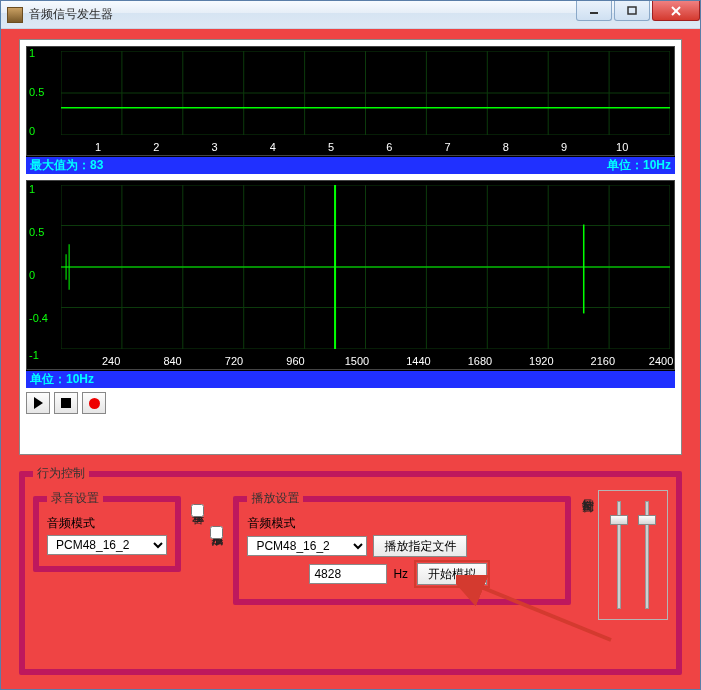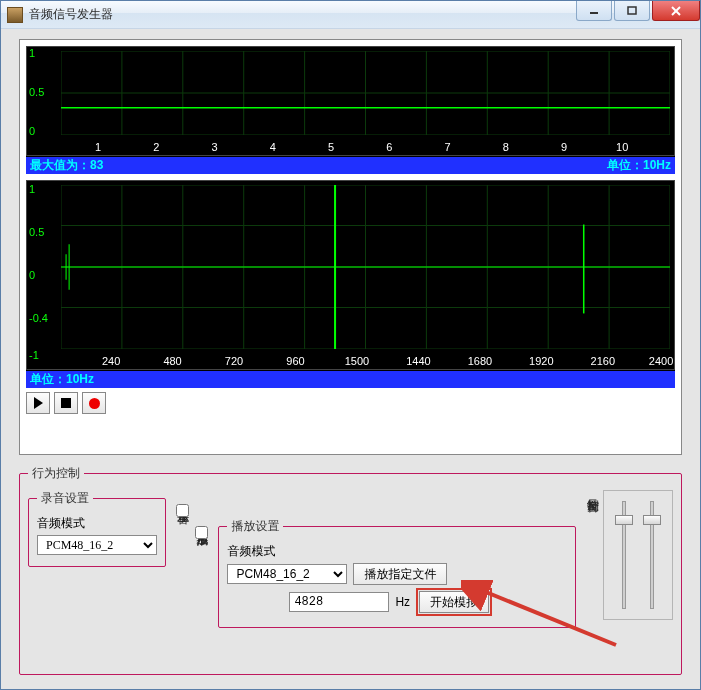--- a/index.html
+++ b/index.html
@@ -8,21 +8,21 @@
   font-size: 12px;
   background: #fff;
   width: 701px;
   height: 690px;
   overflow: hidden;
 }
 .window {
   width: 701px;
   height: 690px;
   border: 1px solid #5a7ea8;
-  background: #e5e5e5;
+  background: #ef4444;
   display: flex;
   flex-direction: column;
 }
 .titlebar {
   height: 28px;
   background: linear-gradient(to bottom, #f7fbff 0%, #e6eef7 45%, #d6e4f2 46%, #dde9f5 100%);
   border-bottom: 1px solid #c6d5e6;
   display: flex;
   align-items: center;
   padding: 0 0 0 6px;
@@ -97,21 +97,21 @@
 .tbtn {
   width:24px; height:22px;
   border:1px solid #888;
   background:linear-gradient(#fdfdfd,#e6e6e6);
   display:flex; align-items:center; justify-content:center;
 }
 .tbtn .tri-play { width:0;height:0;border-left:9px solid #000;border-top:6px solid transparent;border-bottom:6px solid transparent; }
 .tbtn .sq-stop { width:10px;height:10px;background:#000; }
 .tbtn .circ-rec { width:11px;height:11px;border-radius:50%;background:#e00; }
 fieldset {
-  border:1px solid #be185d;
+  border:6px solid #be185d;
   border-radius:2px;
   padding:8px;
   font-size:12px;
 }
 fieldset > legend { padding:0 4px; color:#333; }
 .behavior-left { flex:1; }
 .row { display:flex; align-items:center; gap:6px; margin:3px 0; }
 select, input[type=text], button.std {
   font-family:inherit; font-size:12px;
   border:1px solid #8a8a8a; background:#fff;
@@ -280,21 +280,21 @@
             <line x1="5" y1="70" x2="5" y2="96" stroke="#00ff00" stroke-width="1"></line>
             <line x1="8" y1="60" x2="8" y2="106" stroke="#00ff00" stroke-width="1"></line>
           </svg>
         </div>
         <span class="ytick" style="top:4%">1</span>
         <span class="ytick" style="top:27%">0.5</span>
         <span class="ytick" style="top:50%">0</span>
         <span class="ytick" style="top:73%">-0.4</span>
         <span class="ytick" style="top:96%;transform:translateY(-100%);">-1</span>
         <span class="xtick" style="left:13%">240</span>
-        <span class="xtick" style="left:22.5%">480</span>
+        <span class="xtick" style="left:22.5%">840</span>
         <span class="xtick" style="left:32%">720</span>
         <span class="xtick" style="left:41.5%">960</span>
         <span class="xtick" style="left:51%">1500</span>
         <span class="xtick" style="left:60.5%">1440</span>
         <span class="xtick" style="left:70%">1680</span>
         <span class="xtick" style="left:79.5%">1920</span>
         <span class="xtick" style="left:89%">2160</span>
         <span class="xtick" style="left:98%">2400</span>
       </div>
       <div class="statusbar">
@@ -311,53 +311,53 @@
         <div class="tbtn">
             <div class="circ-rec"></div>
           </div>
       </div>
     </div>
 
     <fieldset class="behavior-left" style="margin-top:10px; position:relative;">
       <legend>行为控制</legend>
       <div style="display:flex; gap:10px; align-items:flex-start;">
 
-        <fieldset class="inner" style="width:128px;font-family:Liberation Serif, serif;">
+        <fieldset class="inner" style="width:128px;">
           <legend>录音设置</legend>
           <div>音频模式</div>
           <div class="row">
             <select style="width:120px;">
               <option>PCM48_16_2</option>
             </select>
           </div>
         </fieldset>
 
         <div style="display:flex; gap:6px; padding-top:12px;">
           <div style="display:flex;flex-direction:column;align-items:center;gap:2px;">
             <span class="vtext">录音显示</span>
             <input type="checkbox" style="">
           </div>
           <div style="display:flex;flex-direction:column;align-items:center;gap:2px;margin-top:22px;">
             <span class="vtext">播放显示</span>
             <input type="checkbox" style="">
           </div>
         </div>
 
-        <fieldset class="inner" style="flex:1;margin-top:28px;">
+        <fieldset class="inner" style="flex:1;">
           <legend>播放设置</legend>
           <div>音频模式</div>
           <div class="row">
             <select style="width:120px;">
               <option>PCM48_16_2</option>
             </select>
             <button class="std">播放指定文件</button>
           </div>
           <div class="row">
             <span style="width:56px;"></span>
-            <input type="text" style="width: 100px; font-family: Liberation Mono, monospace;" value="4828">
+            <input type="text" style="width: 78px;" value="4828">
             <span>Hz</span>
             <span class="highlight-box">
               <button class="std">开始模拟</button>
             </span>
           </div>
         </fieldset>
 
         <div style="display:flex; gap:4px; align-items:stretch; height:130px;">
           <span class="vtext">音量控制</span>
           <div class="volume-slot">

